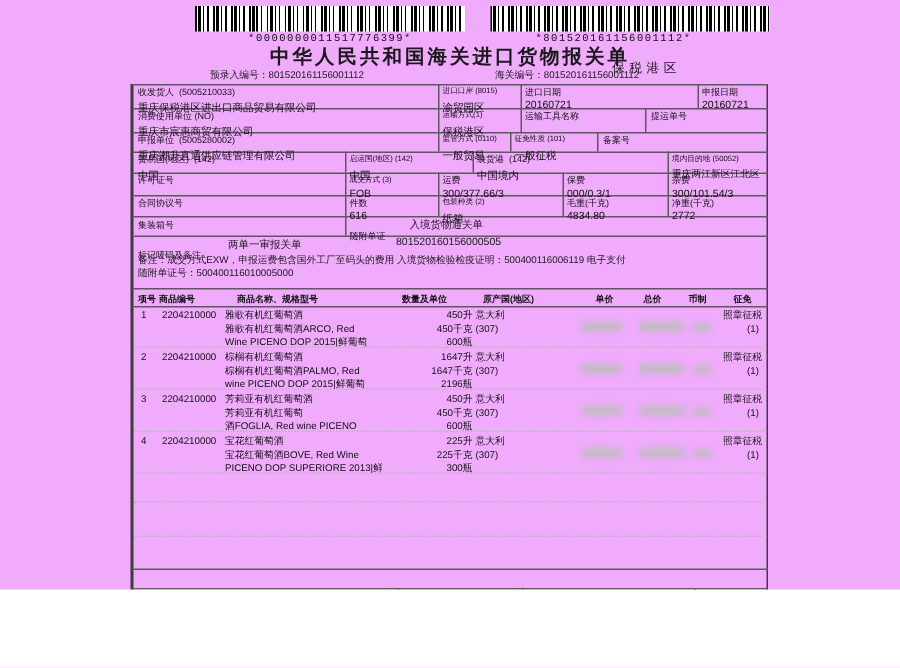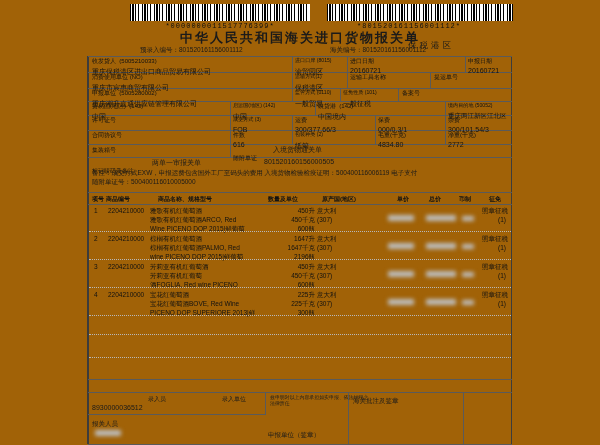--- a/index.html
+++ b/index.html
@@ -1,17 +1,17 @@
 <!DOCTYPE html>
 <html><head>
 <meta charset="utf-8">
 <style>
   html,body{margin:0;padding:0;background:#fff;}
   body{width:600px;height:445px;font-family:"Liberation Sans","DejaVu Sans",sans-serif;color:#1a1a1a;}
-  #doc{position:relative;width:600px;height:445px;background:#a16207;overflow:hidden;}
+  #doc{position:relative;width:600px;height:393px;background:#f0abfc;overflow:hidden;}
 
   .barcode{position:absolute;height:17px;background:
     repeating-linear-gradient(90deg,#000 0 1px,#fff 1px 2px,#000 2px 4px,#fff 4px 5px,#000 5px 6px,#fff 6px 8px,#000 8px 9px,#fff 9px 12px);}
   .bc-num{position:absolute;font-family:"Liberation Mono","DejaVu Sans Mono",monospace;font-size:7px;letter-spacing:1px;text-align:center;white-space:nowrap;color:#111;}
 
   .title{position:absolute;left:88px;top:29px;width:424px;text-align:center;font-size:13px;font-weight:bold;letter-spacing:2px;}
   .copy{position:absolute;left:408px;top:40px;font-size:8.5px;letter-spacing:3px;}
   .topnum{position:absolute;font-size:6.5px;white-space:nowrap;}
 
   .hline{position:absolute;left:88px;width:424px;height:0;border-top:1px solid #5a5a5a;}

